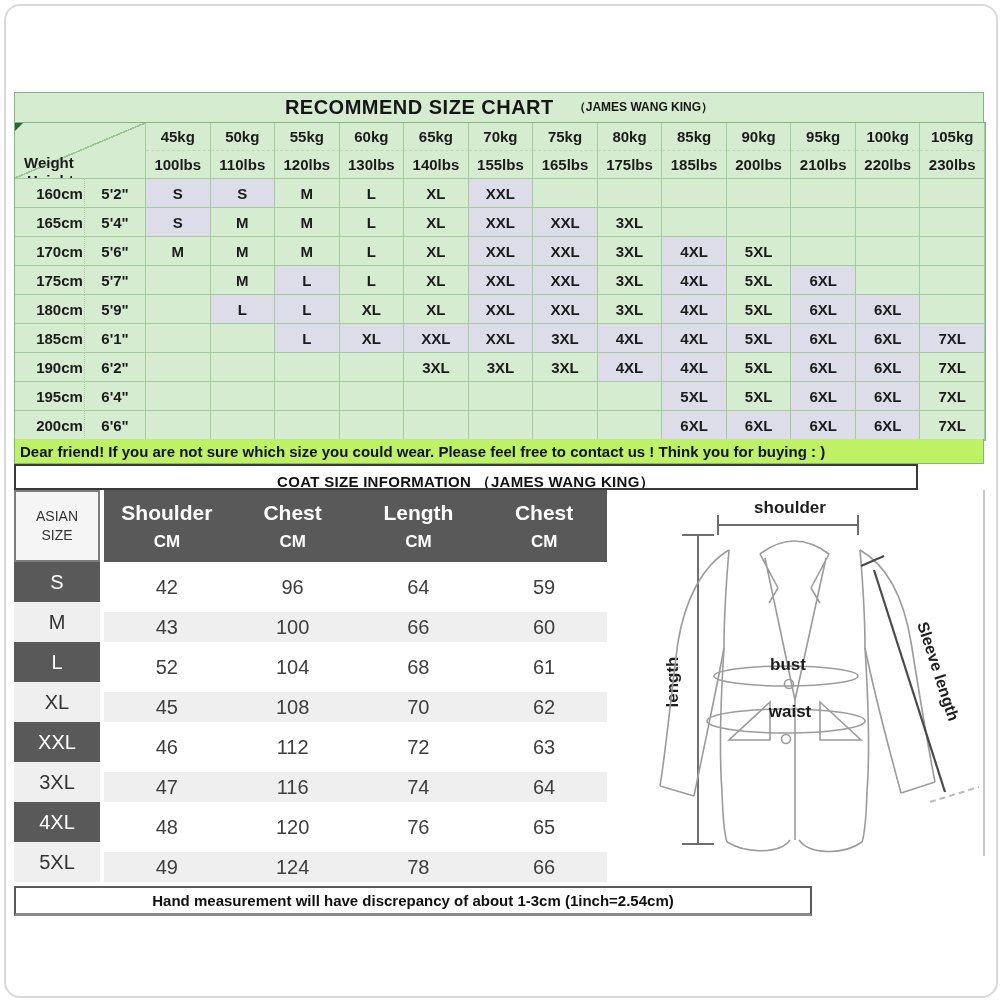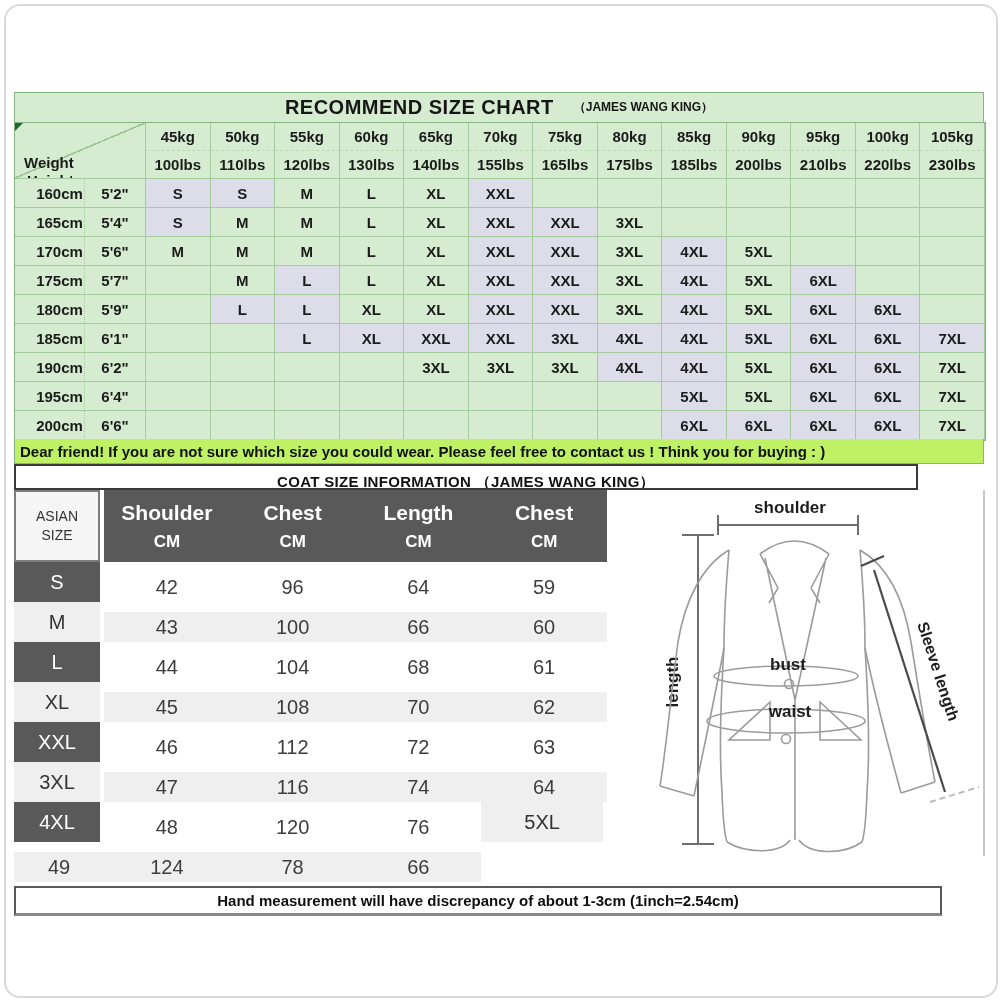--- a/index.html
+++ b/index.html
@@ -32,21 +32,21 @@
   .bhunit{font-weight:bold;font-size:17px;}
   .blabel{font-size:20px;color:#333;margin-right:4px;}
   .blabel.dark{background:#595959;color:#fff;}
   .bval{font-size:20px;color:#3d3d3d;margin-top:10px;}
   .altrow{background:#efefef;}
 
   
   .diagram{position:absolute;left:632px;top:490px;width:353px;height:368px;}
   .diagram svg{display:block;}
 
-  .hand-note{position:absolute;left:14px;top:886px;width:928px;height:30px;box-sizing:border-box;border:2px solid #5a5a5a;border-bottom:3px solid #8a8a8a;background:#fff;text-align:center;font-weight:bold;font-size:15px;line-height:26px;color:#101010;}
+  .hand-note{position:absolute;left:14px;top:886px;width:798px;height:30px;box-sizing:border-box;border:2px solid #5a5a5a;border-bottom:3px solid #8a8a8a;background:#fff;text-align:center;font-weight:bold;font-size:15px;line-height:26px;color:#101010;}
 </style>
 </head>
 <body>
 
 <div id="stage">
   <div class="card-edge"></div>
 
   <div class="chart-title">
     <span class="main">RECOMMEND SIZE CHART</span>
     <span class="sub">（JAMES WANG KING）</span>
@@ -250,21 +250,21 @@
       <div class="bcell bval">42</div>
       <div class="bcell bval">96</div>
       <div class="bcell bval">64</div>
       <div class="bcell bval">59</div>
       <div class="bcell blabel altrow">M</div>
       <div class="bcell bval altrow">43</div>
       <div class="bcell bval altrow">100</div>
       <div class="bcell bval altrow">66</div>
       <div class="bcell bval altrow">60</div>
       <div class="bcell blabel dark">L</div>
-      <div class="bcell bval">44</div>
+      <div class="bcell bval">52</div>
       <div class="bcell bval">104</div>
       <div class="bcell bval">68</div>
       <div class="bcell bval">61</div>
       <div class="bcell blabel altrow">XL</div>
       <div class="bcell bval altrow">45</div>
       <div class="bcell bval altrow">108</div>
       <div class="bcell bval altrow">70</div>
       <div class="bcell bval altrow">62</div>
       <div class="bcell blabel dark">XXL</div>
       <div class="bcell bval">46</div>
@@ -273,20 +273,21 @@
       <div class="bcell bval">63</div>
       <div class="bcell blabel altrow">3XL</div>
       <div class="bcell bval altrow">47</div>
       <div class="bcell bval altrow">116</div>
       <div class="bcell bval altrow">74</div>
       <div class="bcell bval altrow">64</div>
       <div class="bcell blabel dark">4XL</div>
       <div class="bcell bval">48</div>
       <div class="bcell bval">120</div>
       <div class="bcell bval">76</div>
+      <div class="bcell bval">65</div>
       <div class="bcell blabel altrow">5XL</div>
       <div class="bcell bval altrow">49</div>
       <div class="bcell bval altrow">124</div>
       <div class="bcell bval altrow">78</div>
       <div class="bcell bval altrow">66</div>
     </div>
 
   <div class="diagram">
     <svg width="353" height="368" viewBox="0 0 353 368">
 

